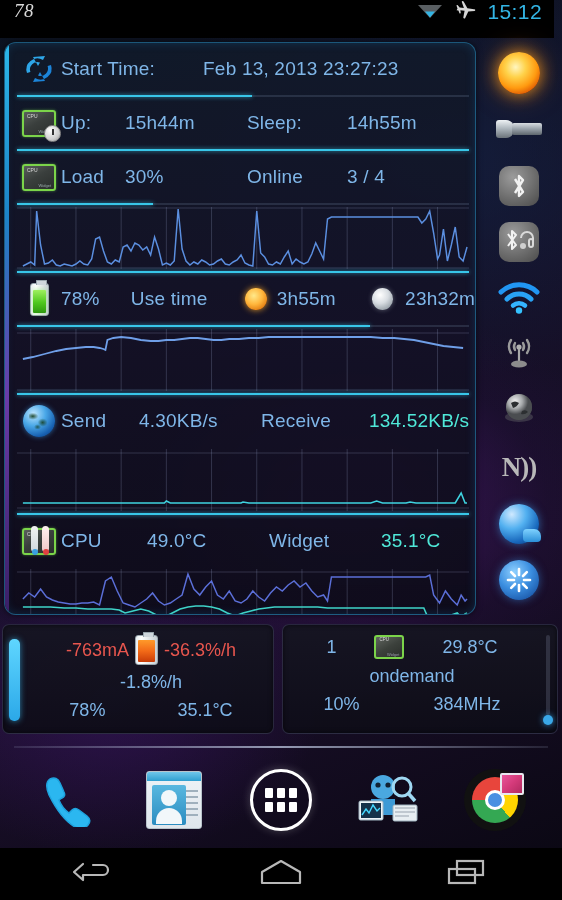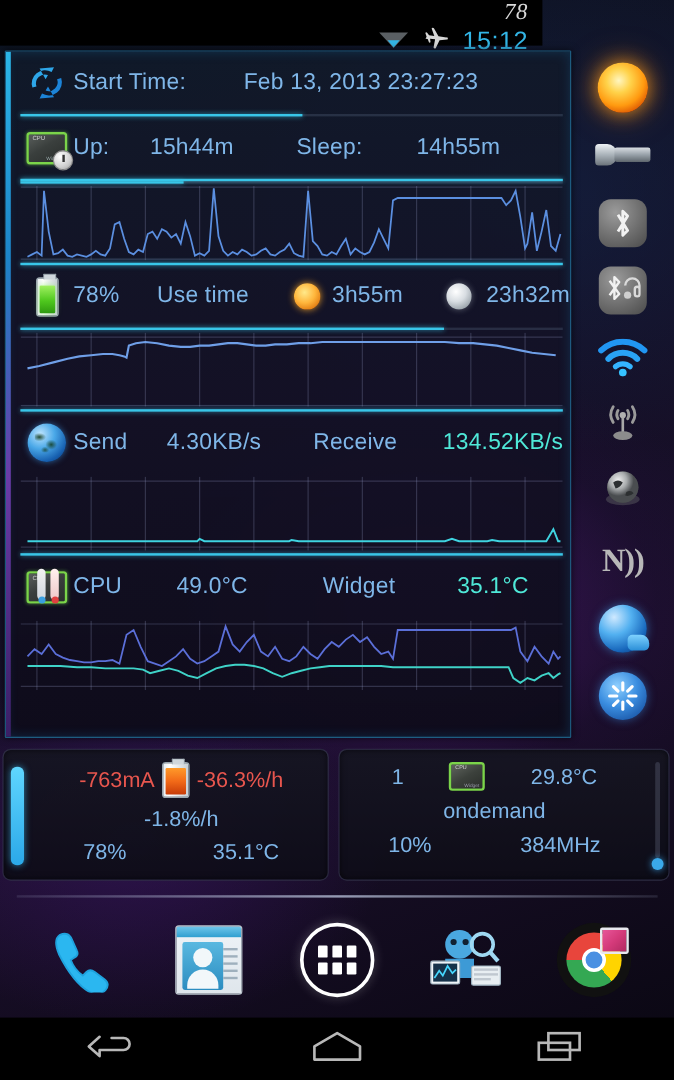--- a/index.html
+++ b/index.html
@@ -14,34 +14,33 @@
     background:
       radial-gradient(ellipse 360px 260px at 62% 56%, rgba(96,30,140,0.55) 0%, rgba(40,14,66,0.22) 55%, rgba(0,0,0,0) 78%),
       radial-gradient(ellipse 300px 220px at 20% 78%, rgba(70,24,120,0.45) 0%, rgba(0,0,0,0) 70%),
       radial-gradient(ellipse 420px 300px at 80% 18%, rgba(22,40,80,0.5) 0%, rgba(0,0,0,0) 72%),
       linear-gradient(160deg,#0b1320 0%, #141026 42%, #1a0f2a 66%, #090711 100%);
     overflow:hidden;
   }
 
   
   #statusbar {
-    position:absolute; left:0; top:0; width:452px; height:38px;
-    background:#000; display:flex; align-items:flex-end;
+    position:absolute; left:0; top:0; width:554px; height:38px;
+    background:#000; display:flex; align-items:flex-start;
     padding:0 12px 0 14px;
-    flex-direction:column;
   }
   .sb-left { font-size:19px; color:#d8d8d8; font-style:italic;
              font-family:"Liberation Serif", serif; letter-spacing:.5px; }
   .sb-right { margin-left:auto; display:flex; align-items:center; gap:11px; }
   .sb-clock { font-size:21px; color:#33b5e5; letter-spacing:.4px; }
 
   
   #monitor {
     position:absolute; left:4px; top:42px; width:472px; height:573px;
-    border-radius:1px;
+    border-radius:12px;
     background:linear-gradient(180deg, rgba(17,26,42,0.93) 0%, rgba(20,17,38,0.93) 50%, rgba(14,12,26,0.95) 100%);
     border:1px solid rgba(40,150,200,0.55);
     box-shadow:0 0 10px rgba(20,120,180,0.28) inset, 0 0 6px rgba(0,0,0,0.6);
     overflow:hidden;
   }
   #monitor::before{
     content:""; position:absolute; left:0; top:0; width:4px; height:100%;
     background:linear-gradient(180deg,#2bb6e8 0%, #1c84c8 30%, #6a3ba8 62%, #3a1f66 100%);
   }
   .panel-inner { position:absolute; left:4px; top:0; right:0; bottom:0; }
@@ -284,20 +283,32 @@
       </span>
       <span class="lbl" style="width:64px">Up:</span>
       <span class="val" style="width:122px">15h44m</span>
       <span class="lbl" style="width:100px">Sleep:</span>
       <span class="val">14h55m</span>
     </div>
     <div class="divider">
           <i style="width:100%"></i>
         </div>
 
+    <div class="row">
+      <span class="icon">
+        <span class="chip">
+              <span class="cpu-txt">CPU</span>
+              <span class="cpu-txt2">Widget</span>
+            </span>
+      </span>
+      <span class="lbl" style="width:64px">Load</span>
+      <span class="val" style="width:122px">30%</span>
+      <span class="lbl" style="width:100px">Online</span>
+      <span class="val">3 / 4</span>
+    </div>
     <div class="divider">
           <i style="width:30%"></i>
         </div>
 
     <div class="graph">
       <svg viewBox="0 0 460 62" preserveAspectRatio="none">
         <g stroke="rgba(150,160,200,0.26)" stroke-width="1">
           <line x1="0" y1="1" x2="460" y2="1"></line>
               <line x1="0" y1="61" x2="460" y2="61"></line>
           <line x1="14" y1="0" x2="14" y2="62"></line>

